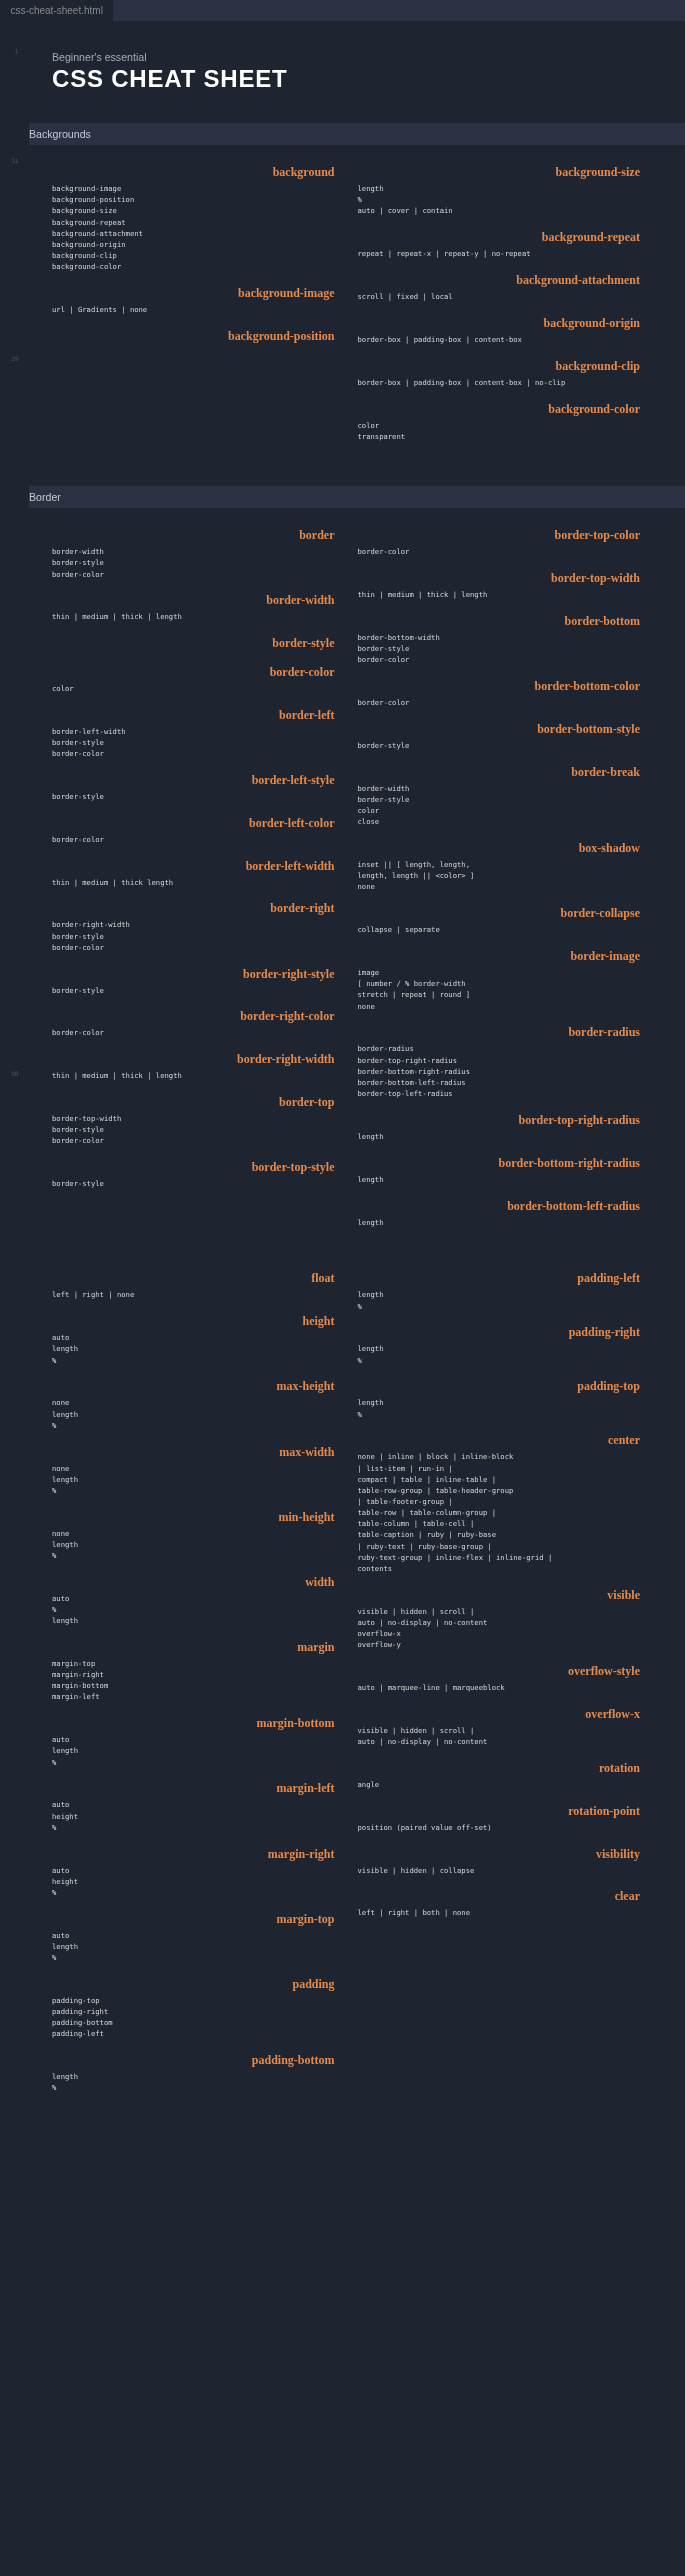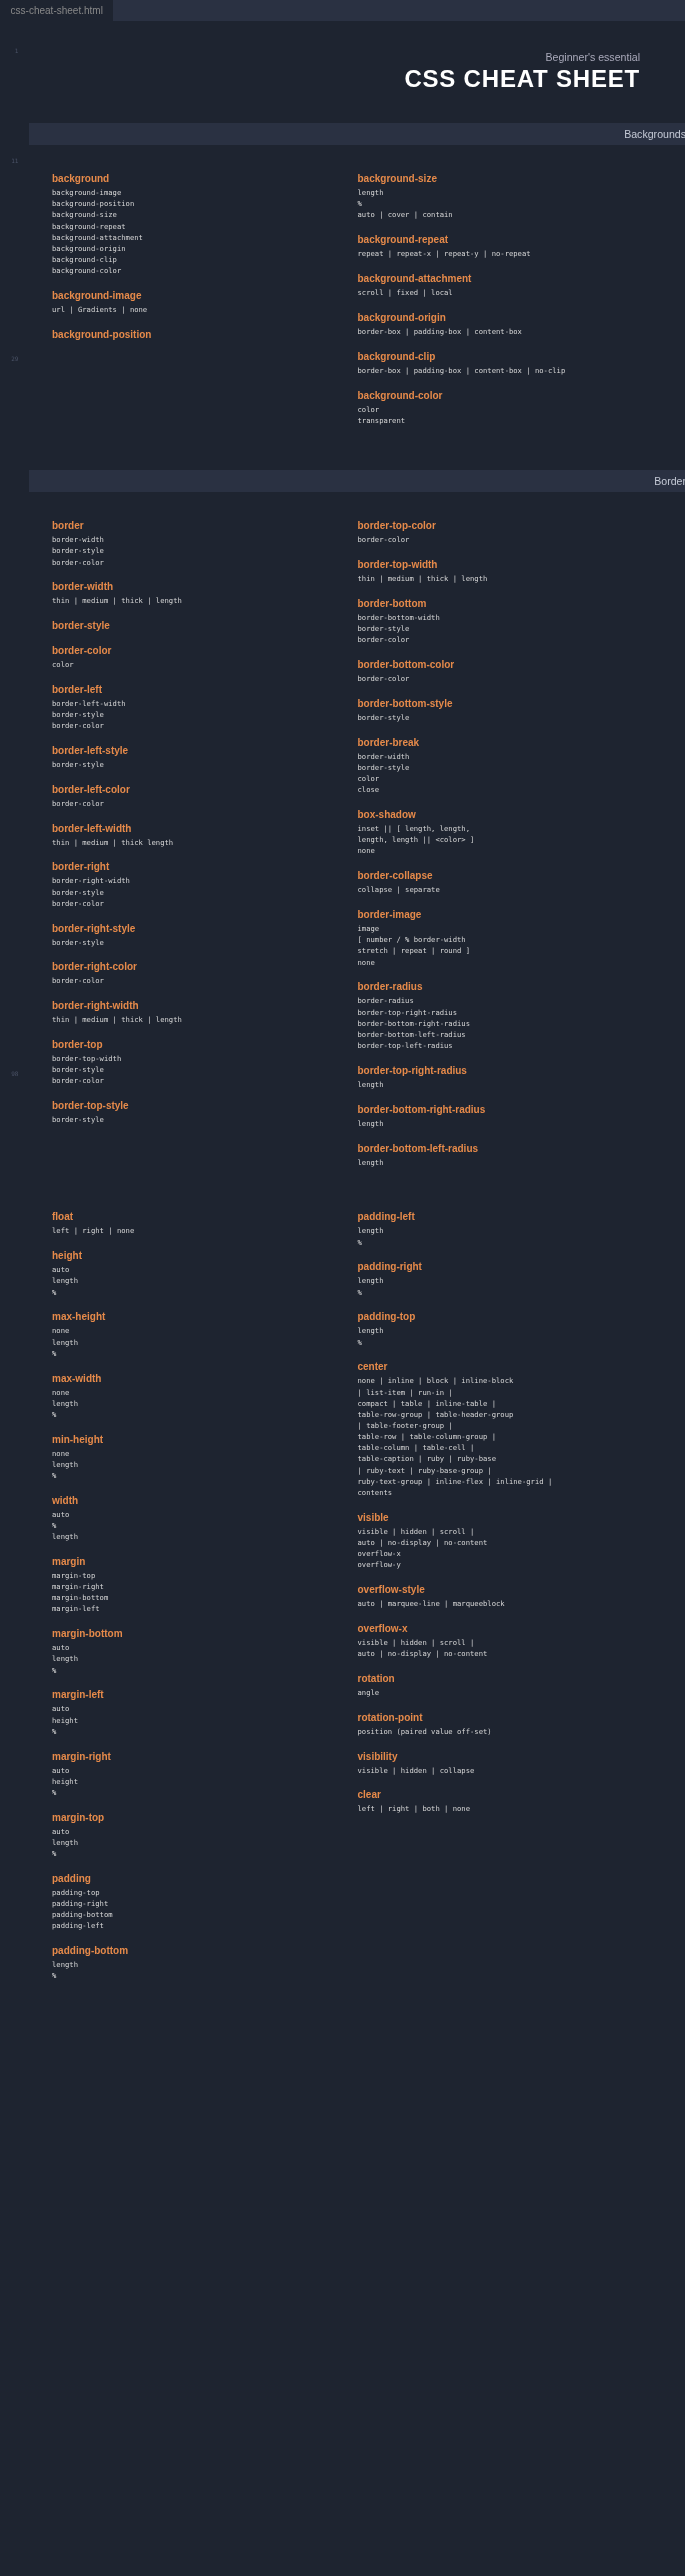--- a/index.html
+++ b/index.html
@@ -39,21 +39,21 @@
   text-align: right;
   padding-right: 4.6px;
   line-height: 11px;
   user-select: none;
 }
 .content {
   margin-left: 29px;
   padding: 30px 46px 30px 23px;
 }
 .header {
-  text-align: right;
+  text-align: left;
   margin-bottom: 30px;
 }
 .subtitle {
   color: #aab;
   font-size: 10.6px;
   font-weight: 300;
   margin-bottom: 1.5px;
 }
 .title {
   color: #fff;
@@ -62,41 +62,42 @@
   letter-spacing: 0.8px;
 }
 .section {
   margin-bottom: 30px;
 }
 .section-title {
   background: #2a3142;
   color: #c5cad6;
   font-size: 10.6px;
   font-weight: 400;
-  text-align: right;
+  text-align: left;
   padding: 5.3px 0;
-  margin: 0 -46px 28px -23px;
+  margin: 0 -46px 20px -23px;
 }
 .columns {
   display: flex;
   gap: 23px;
 }
 .col {
   flex: 1;
   min-width: 0;
 }
 .prop-block {
   margin-bottom: 13.7px;
 }
 .prop-name {
   color: #e68a4a;
-  font-family: Liberation Sans, sans-serif;
-  font-size: 10px;
+  font-family: Liberation Serif, serif;
+  font-size: 12px;
   font-weight: 600;
   margin-bottom: 3px;
+  text-align: right;
 }
 .prop-values {
   color: #d8d8d8;
   font-family: Menlo, Consolas, monospace;
   font-size: 7.2px;
   line-height: 1.55;
   white-space: pre-line;
 }
 </style>
 </head>

